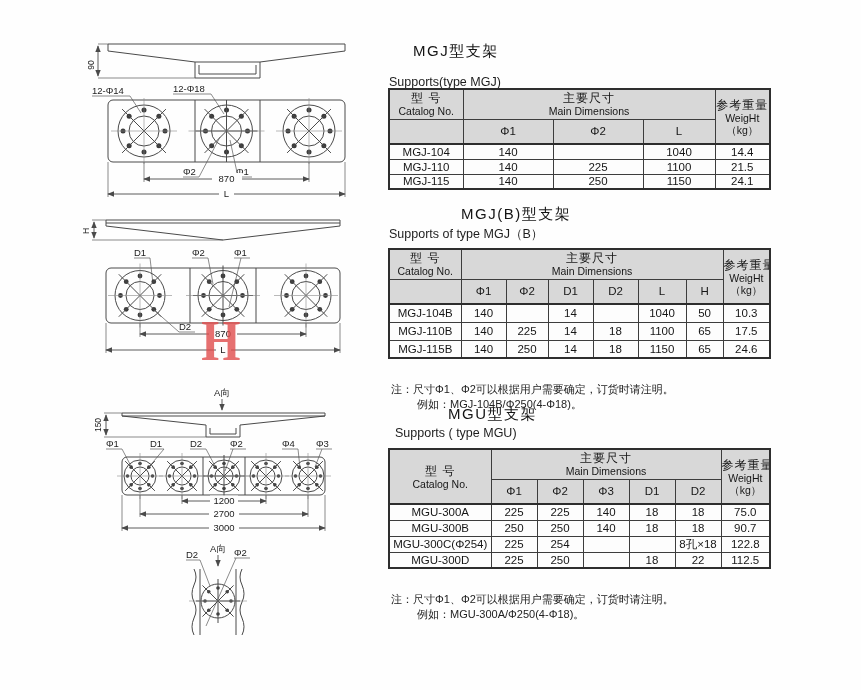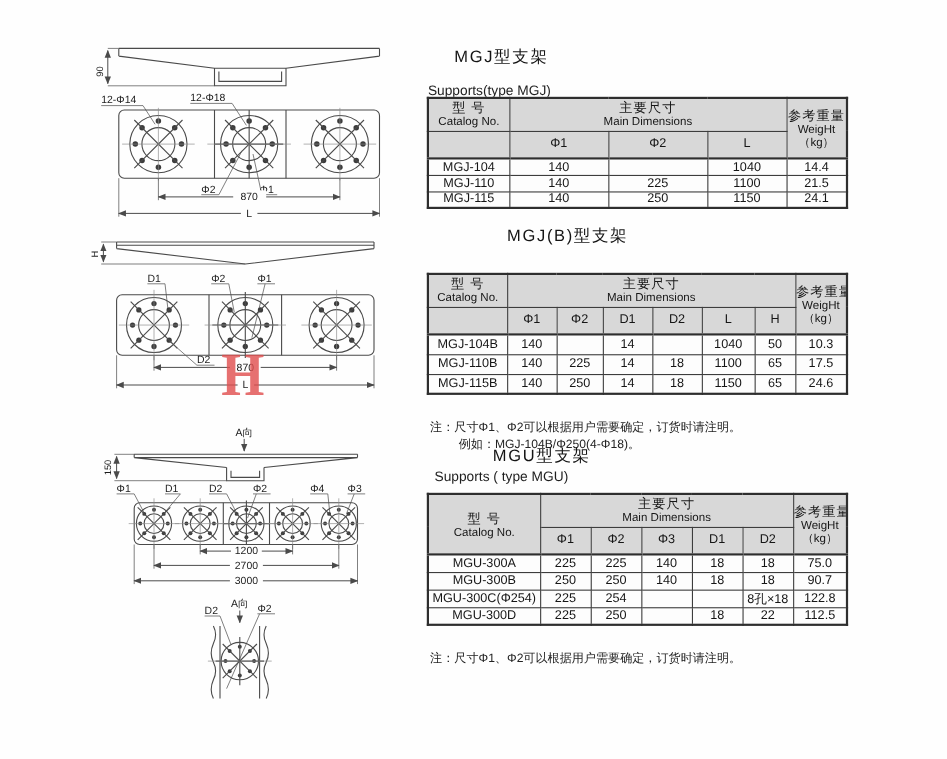--- a/index.html
+++ b/index.html
@@ -412,20 +412,21 @@
             <td>140</td>
             <td>250</td>
             <td>1150</td>
             <td>24.1</td>
           </tr>
         </tbody>
       </table>
     </div>
 
   <div class="sec-title-cn" style="left:413px;top:205px;margin-left:48px;">MGJ(B)型支架</div>
+  <div class="sec-title-en" style="left:389px;top:226px;">Supports of type MGJ（B）</div>
   <div class="tablebox" style="left:388px;top:248px;">
       <table class="spec" style="width: 381px;">
         <colgroup>
           <col style="width: 72px;">
           <col style="width: 45px;">
           <col style="width: 42px;">
           <col style="width: 45px;">
           <col style="width: 45px;">
           <col style="width: 48px;">
           <col style="width: 37px;">
@@ -568,17 +569,18 @@
             <td></td>
             <td>18</td>
             <td>22</td>
             <td>112.5</td>
           </tr>
         </tbody>
       </table>
     </div>
   <div class="note" style="left:391px;top:570px;">
     <div>注：尺寸Φ1、Φ2可以根据用户需要确定，订货时请注明。</div>
+    <div class="note-l2">例如：MGU-300A/Φ250(4-Φ18)。</div>
   </div>
 
   <span class="wm-logo">H</span>
 
 </div>
 
 </body></html>

